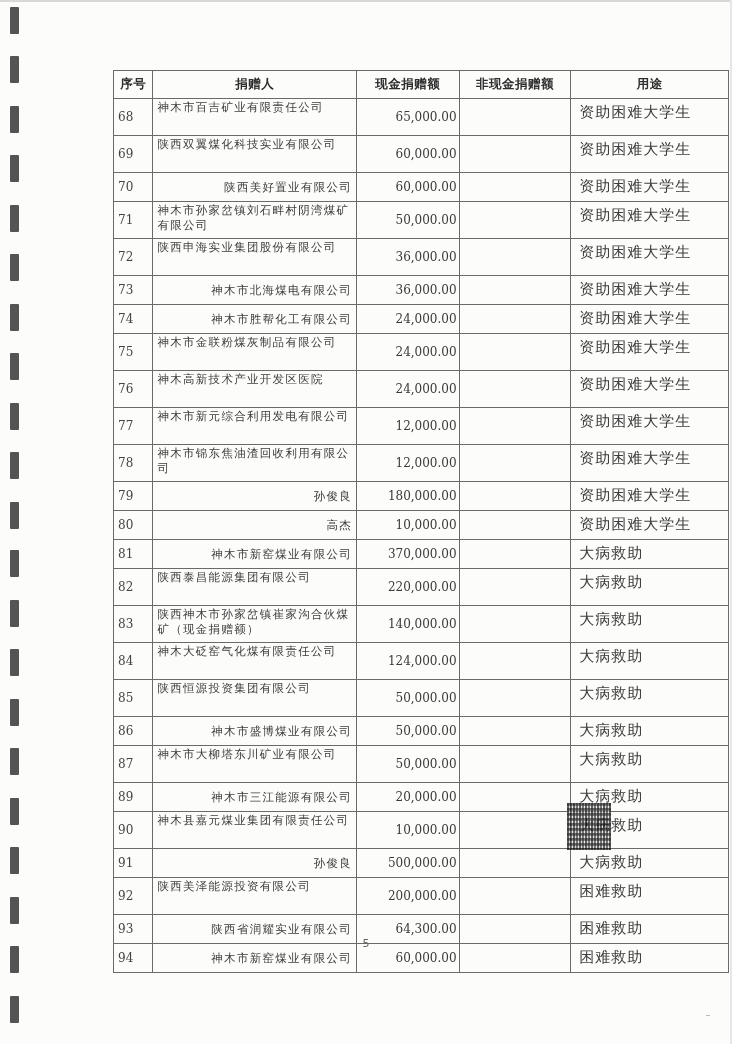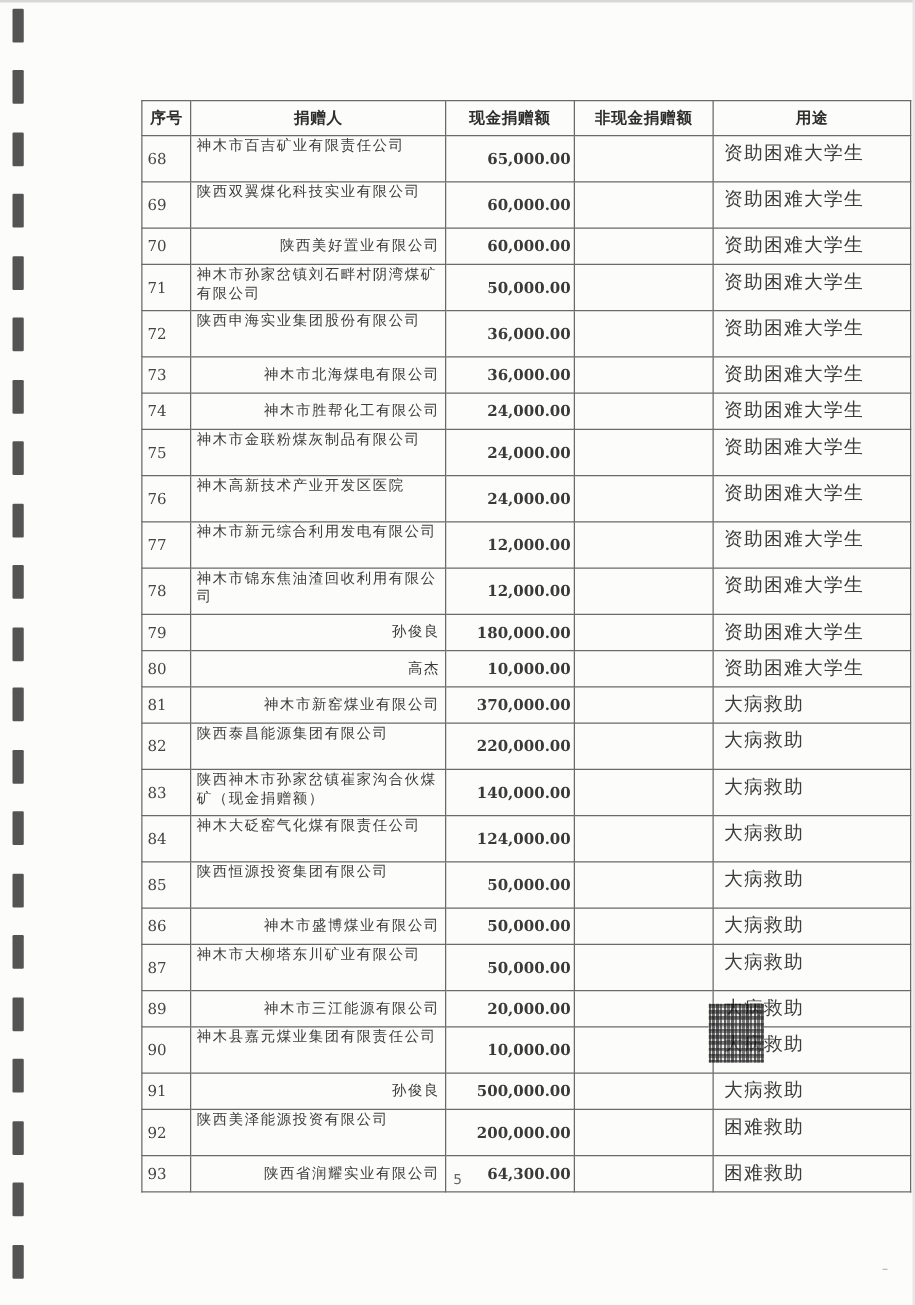--- a/index.html
+++ b/index.html
@@ -10,21 +10,21 @@
       color: #3a3a3a;
     }
     .page-edge-top { position: absolute; left: 0; top: 0; width: 732px; height: 2px; background: #d8d8d8; }
     .page-edge-right { position: absolute; right: 0; top: 0; width: 2px; height: 1044px; background: #e6e6e6; }
     .punch-marks { position: absolute; left: 10px; top: 0; width: 12px; height: 1044px; }
     .punch-mark {
       position: absolute; left: 0; width: 9px; height: 27px;
       background: #545454; border-radius: 1px;
     }
     .doc-table {
-      position: absolute; left: 113px; top: 80px;
+      position: absolute; left: 113px; top: 70px;
       border-collapse: collapse; table-layout: fixed;
       width: 616px;
       font-size: 12px;
     }
     .doc-table th, .doc-table td {
       border: 1px solid #6a6a6a;
       padding: 0 4px;
       overflow: hidden;
     }
     .doc-table th {
@@ -38,21 +38,21 @@
     .col-cash { width: 78px; }
     .col-noncash { width: 85px; }
     .col-purpose { width: 120px; }
     td.no { text-align: left; font-size: 12px; color: #444; }
     td.donor {
       font-family: Liberation Mono, monospace;
       font-size: 11.5px; line-height: 15px; letter-spacing: 1.3px; color: #3c3c3c;
       vertical-align: top; padding-top: 1px;
     }
     td.donor.single { vertical-align: middle; padding-top: 0; text-align: right; }
-    td.cash { text-align: right; font-size: 12px; color: #3a3a3a; padding-right: 2px; font-weight: bold; }
+    td.cash { text-align: right; font-size: 12px; color: #3a3a3a; padding-right: 2px; }
     td.purpose {
       font-family: Liberation Mono, monospace;
       font-size: 15px; letter-spacing: 1px; color: #3c3c3c;
       vertical-align: top; padding-top: 4px; padding-left: 8px;
       position: relative;
     }
     tr.h2 td { height: 32px; }
     tr.h1 td { height: 24px; }
     .qr-code {
       position: absolute; left: 567px; top: 803px; width: 44px; height: 47px;
@@ -284,19 +284,26 @@
         <td class="noncash"></td>
         <td class="purpose">困难救助</td>
       </tr>
       <tr class="h1">
         <td class="no">93</td>
         <td class="donor single">陕西省润耀实业有限公司</td>
         <td class="cash">64,300.00</td>
         <td class="noncash"></td>
         <td class="purpose">困难救助</td>
       </tr>
+      <tr class="h1">
+        <td class="no">94</td>
+        <td class="donor single">神木市新窑煤业有限公司</td>
+        <td class="cash">60,000.00</td>
+        <td class="noncash"></td>
+        <td class="purpose">困难救助</td>
+      </tr>
     </tbody>
 </table>
 
 <div class="qr-code"></div>
 
 <div class="page-number">5</div>
 <div class="corner-dot"></div>
 
 </body></html>

